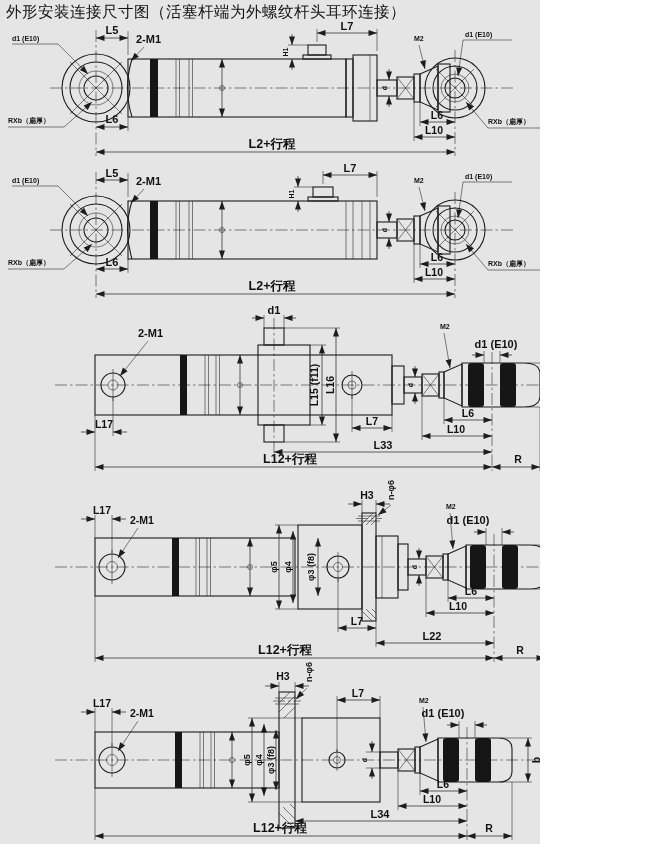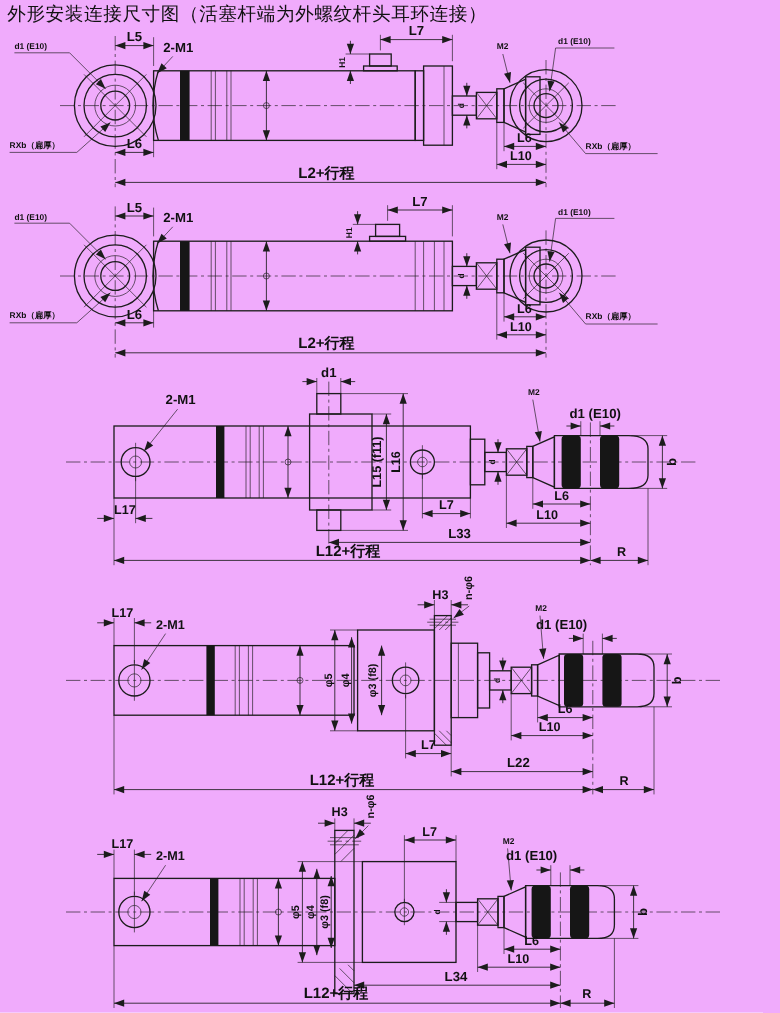--- a/index.html
+++ b/index.html
@@ -1,16 +1,16 @@
 <!DOCTYPE html>
 <html><head>
 <meta charset="utf-8">
 <style>
   html,body{margin:0;padding:0;background:#fff;}
-  #sheet{width:650px;height:844px;background:#f0abfc;position:relative;overflow:hidden;}
+  #sheet{width:540px;height:844px;background:#e5e5e5;position:relative;overflow:hidden;}
   svg{display:block}
   .outline{fill:none;stroke:#1c1c1c;stroke-width:1.1;stroke-linejoin:miter}
   .thin{fill:none;stroke:#1c1c1c;stroke-width:0.55}
   .cl{fill:none;stroke:#1c1c1c;stroke-width:0.55;stroke-dasharray:12 3 2.5 3}
   .dim{fill:none;stroke:#1c1c1c;stroke-width:0.7;marker-start:url(#arr);marker-end:url(#arr)}
   .dimo{fill:none;stroke:#1c1c1c;stroke-width:0.7;marker-end:url(#arr)}
   .lead{fill:none;stroke:#1c1c1c;stroke-width:0.55;marker-end:url(#arr)}
   .fillb{fill:#161616;stroke:none}
   text{fill:#111;font-family:"Liberation Sans","DejaVu Sans",sans-serif}
   .title{font-size:15.5px;font-weight:500;letter-spacing:0.5px}

